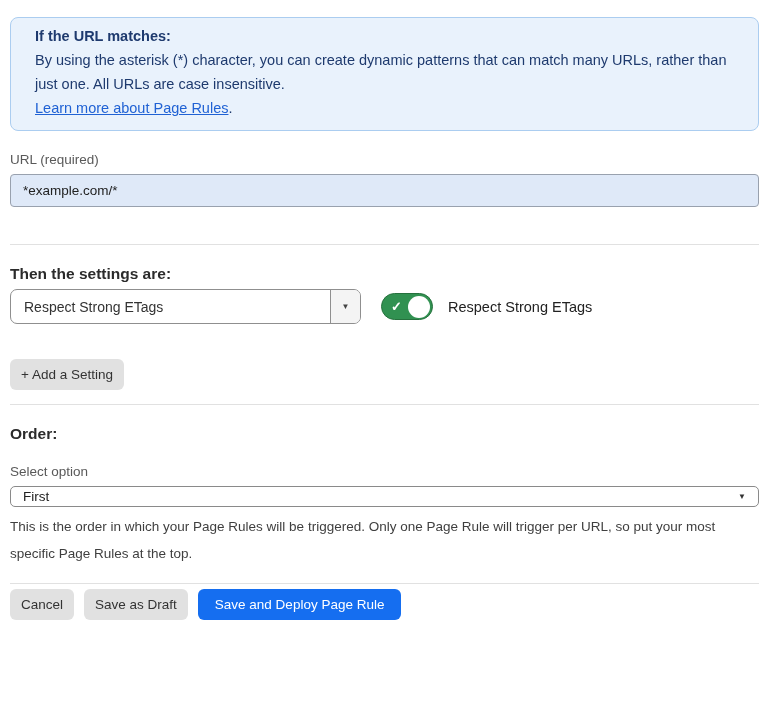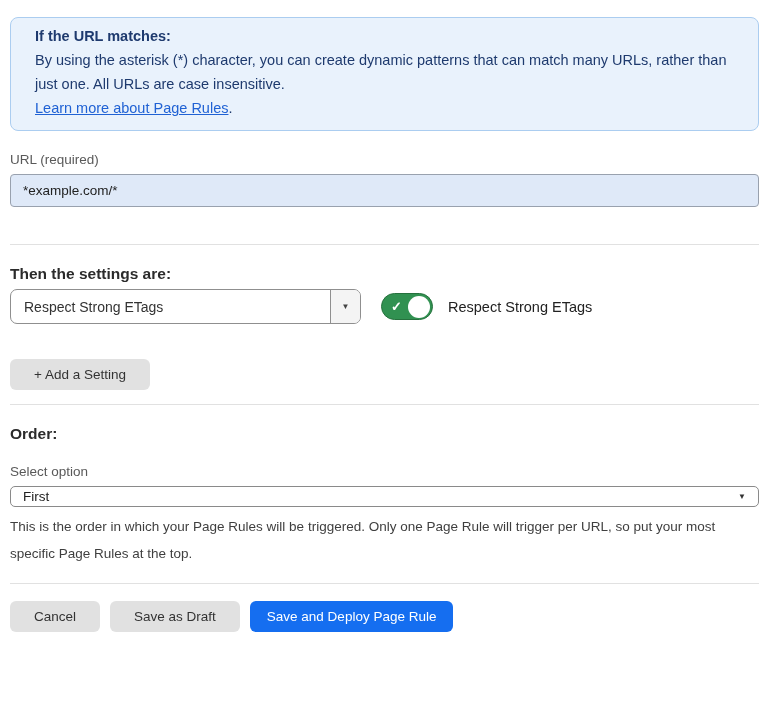--- a/index.html
+++ b/index.html
@@ -144,21 +144,21 @@
     border-radius: 50%;
   }
   .toggle-label {
     margin-left: 15px;
     font-size: 14.5px;
     color: #222;
   }
 
   .gray-btn {
     height: 31px;
-    padding: 0 24px;
+    padding: 0 11px;
     background: #e1e1e1;
     border: none;
     border-radius: 6px;
     font-size: 13.5px;
     color: #333;
     font-family: inherit;
     cursor: pointer;
   }
   .add-setting { margin-top: 35px; }
 
@@ -180,21 +180,21 @@
   .order-arrow { font-size: 8px; color: #333; }
 
   .help-text {
     margin: 6px 0 0;
     font-size: 13.5px;
     line-height: 27px;
     color: #3f3f3f;
   }
 
   .footer {
-    margin-top: 17px;
+    margin-top: 5px;
     display: flex;
     gap: 10px;
   }
   .blue-btn {
     height: 31px;
     padding: 0 17px;
     background: #156ef0;
     border: none;
     border-radius: 6px;
     font-size: 13.5px;

